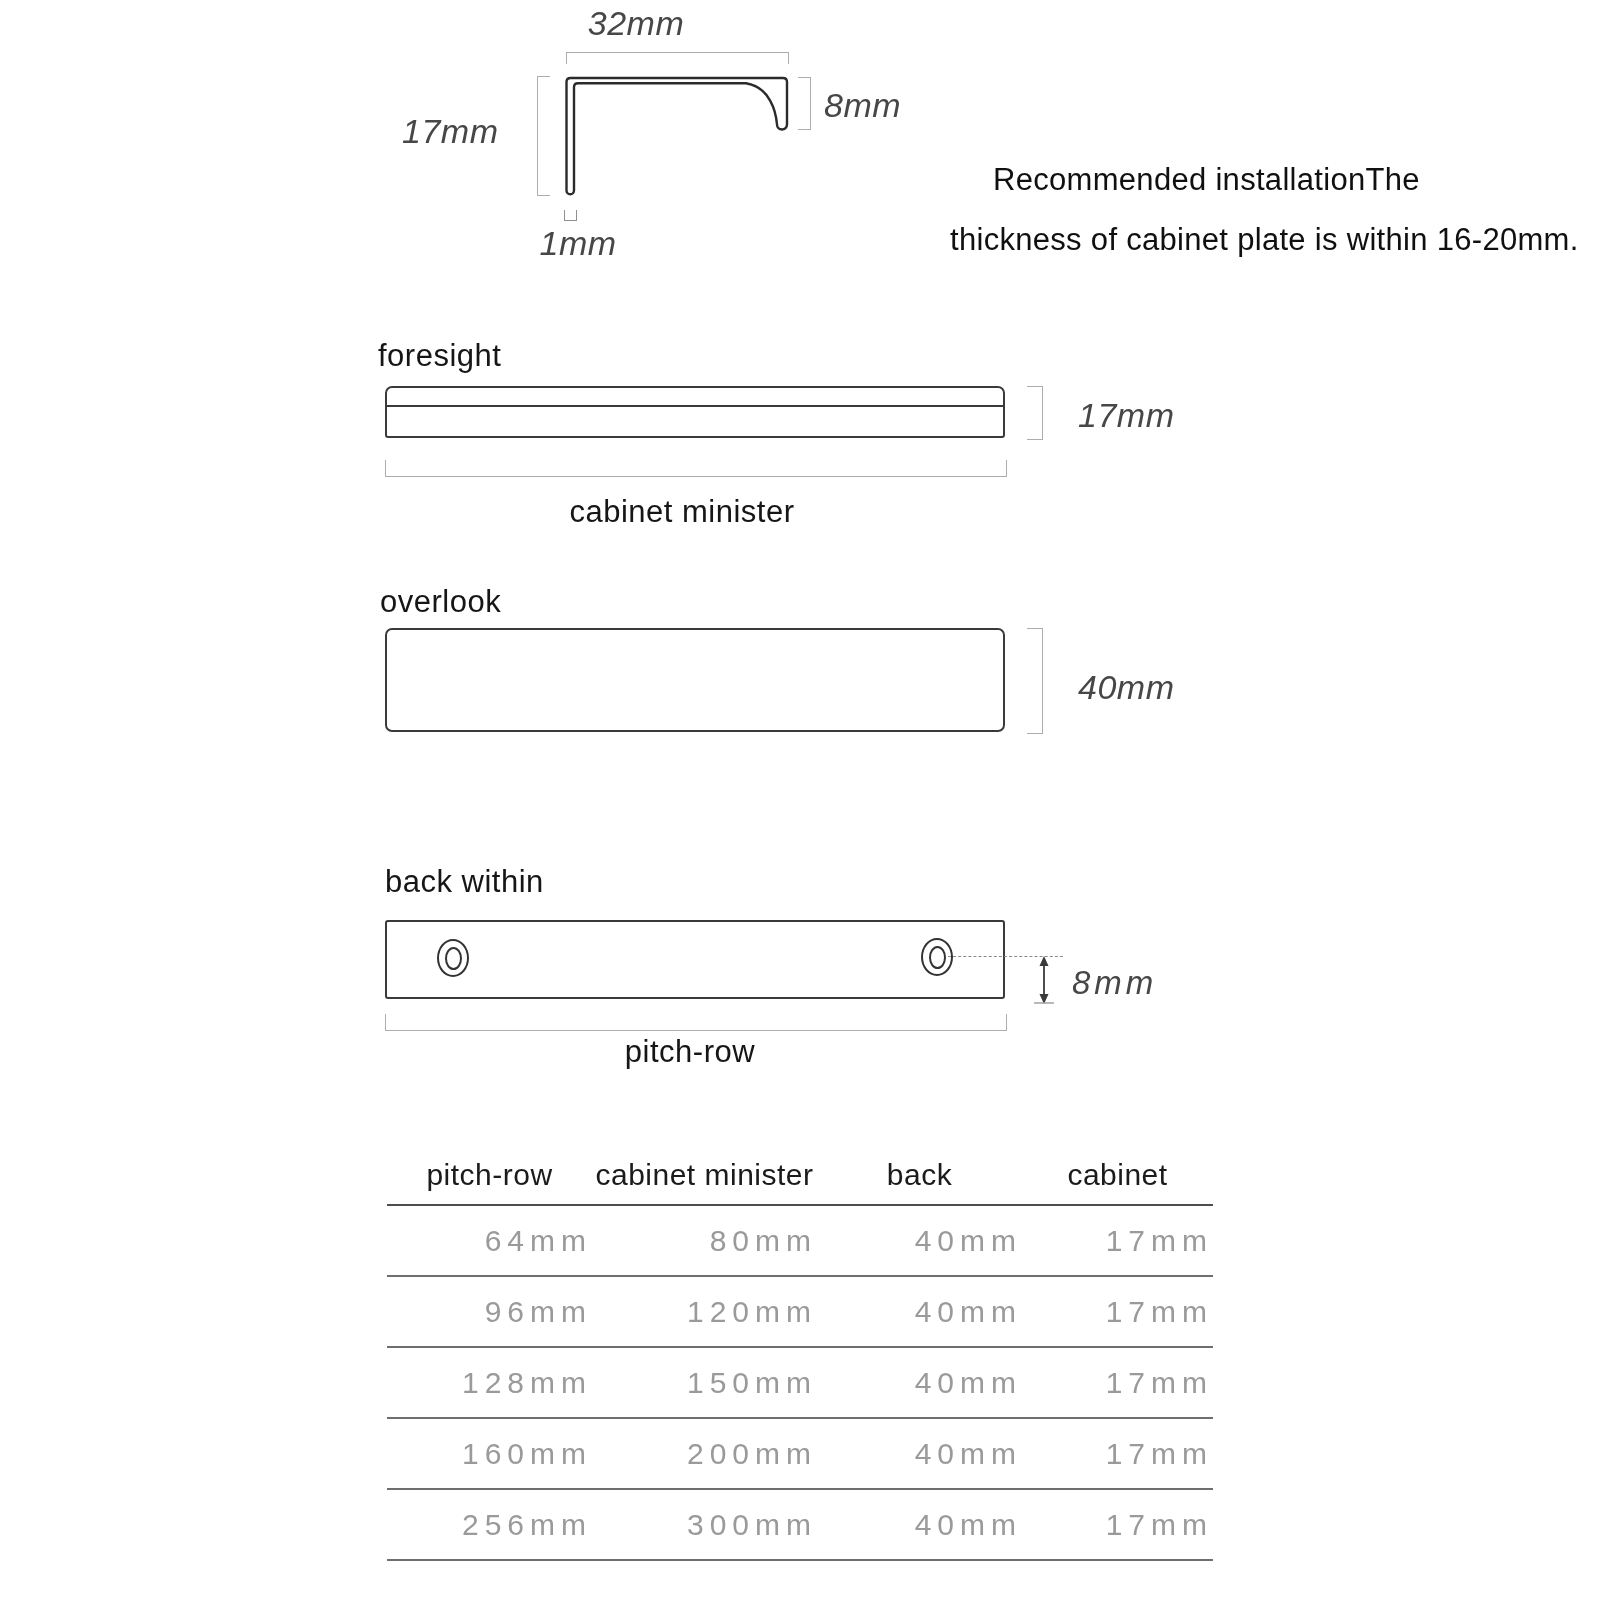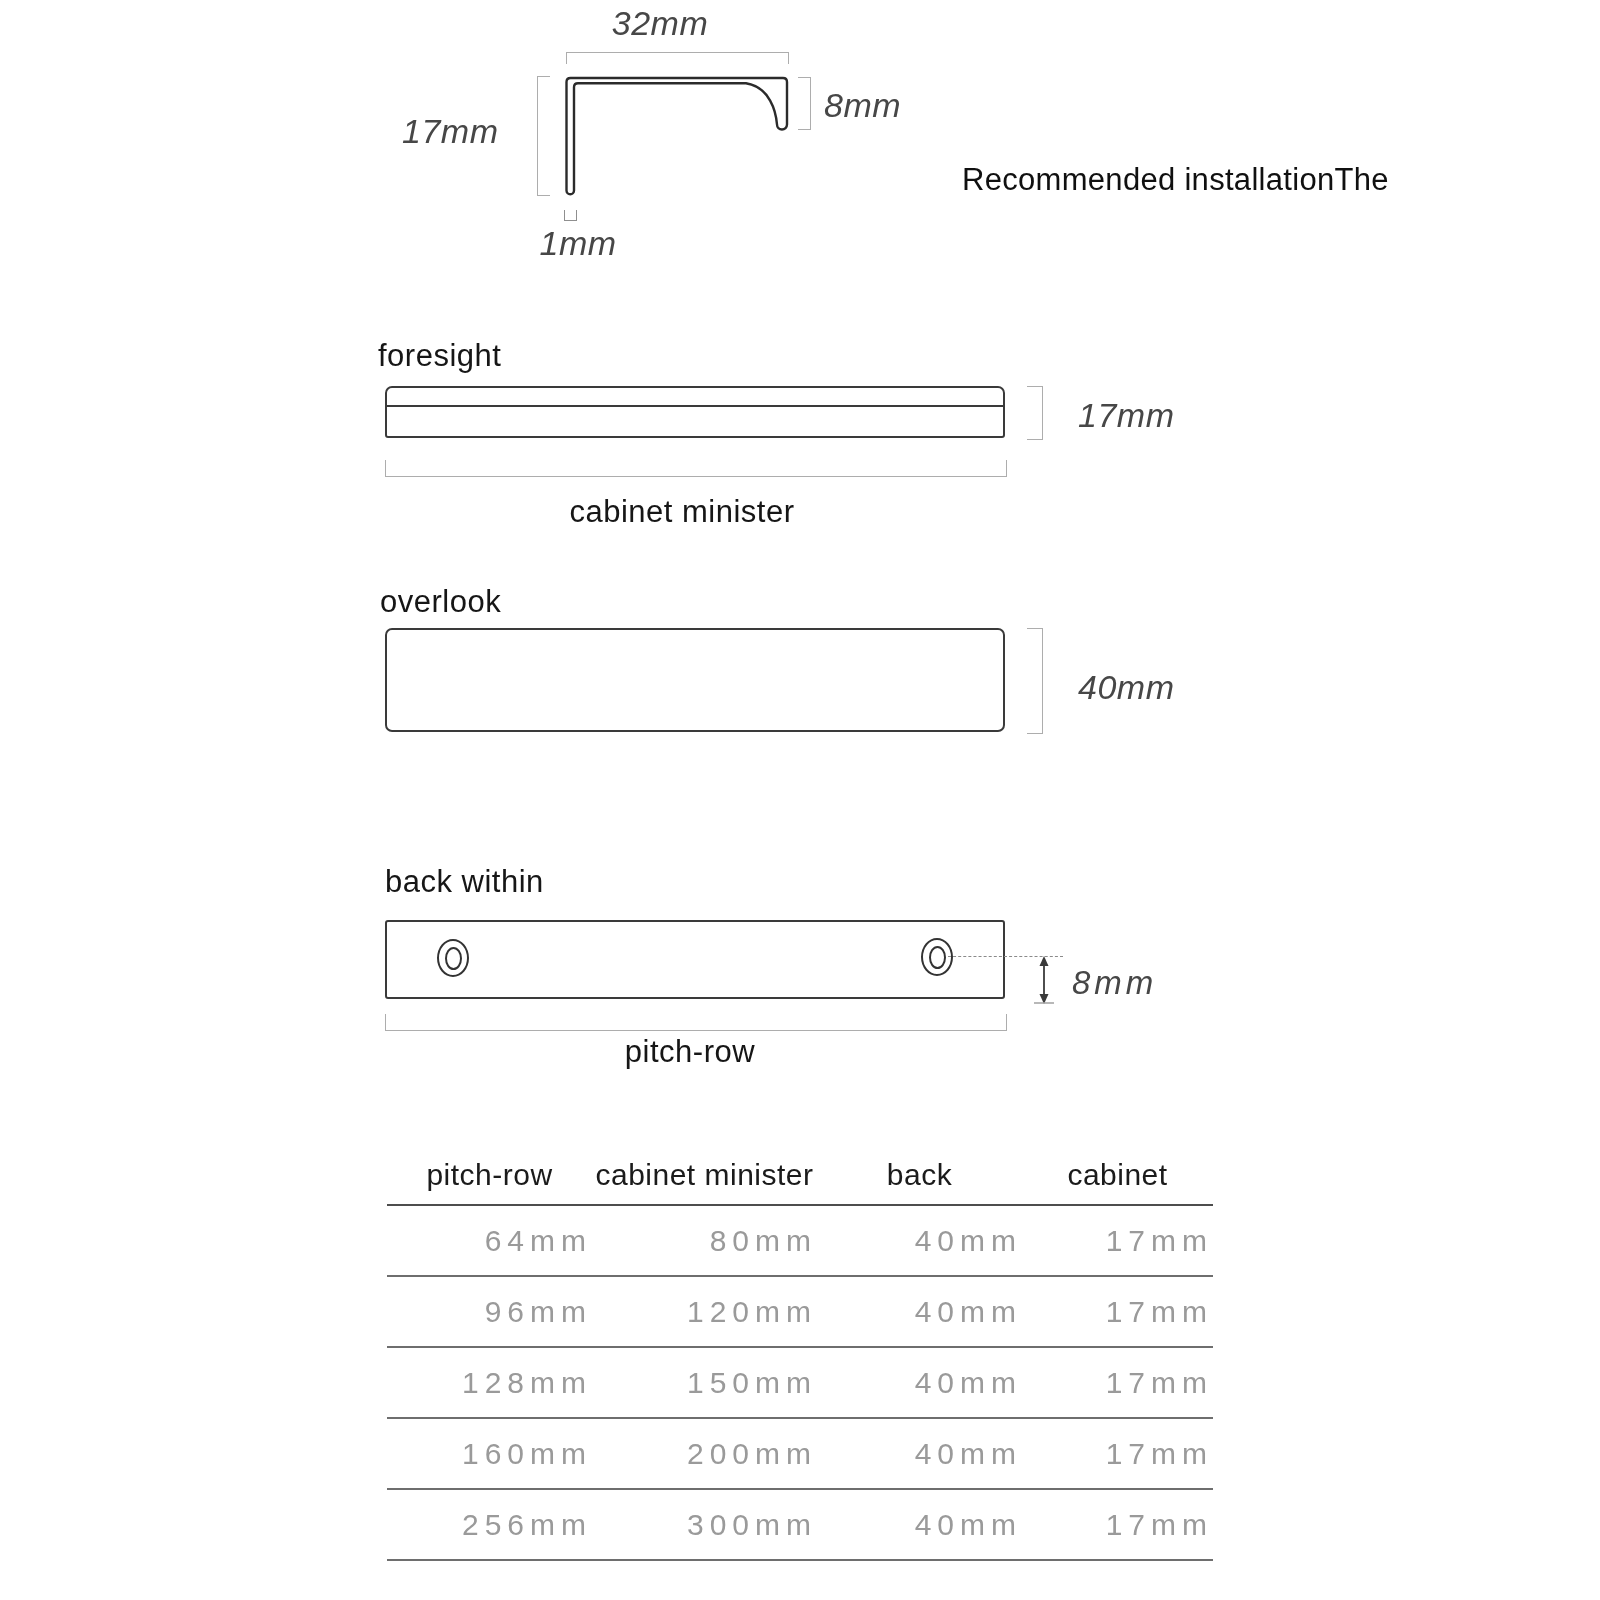--- a/index.html
+++ b/index.html
@@ -46,21 +46,21 @@
   .t-body{height:71px;border-bottom:2px solid var(--table-line);}
   .t-hcell{font-size:30px;color:#1b1b1b;text-align:center;white-space:nowrap;letter-spacing:.5px;}
   .t-cell{font-size:30px;color:var(--table-data);text-align:right;white-space:nowrap;letter-spacing:.2em;}
   svg{display:block;}
 </style>
 </head>
 <body>
 
 <div class="canvas">
 
-  <div class="abs dim center" style="left:560px;top:4px;width:200px;">32mm</div>
+  <div class="abs dim center" style="left:536px;top:4px;width:200px;">32mm</div>
 
   <div class="abs dim-n" style="left:566px;top:52px;width:221px;height:11px;"></div>
 
   <svg class="abs" style="left:520px;top:60px;" width="310" height="160" viewBox="520 60 310 160">
     <path d="M 566.5 190.5
              L 566.5 82 Q 566.5 78 570.5 78
              L 783 78 Q 787 78 787 82
              L 787 124.5
              A 5 5 0 0 1 777 124.5
              C 776 112 770 87 746 83.2
@@ -71,21 +71,22 @@
 
   <div class="abs br-left" style="left:537px;top:76px;width:12px;height:118px;"></div>
   <div class="abs dim" style="left:402px;top:112px;">17mm</div>
 
   <div class="abs br-right" style="left:798px;top:77px;width:12px;height:51px;"></div>
   <div class="abs dim" style="left:824px;top:86px;">8mm</div>
 
   <div class="abs dim-u" style="left:564px;top:210px;width:11px;height:10px;border-color:#8f8f8f;"></div>
   <div class="abs dim center" style="left:508px;top:224px;width:140px;">1mm</div>
 
-  <div class="abs note-line" style="left:962px;top:162px;">Recommended installationThe</div>
+  <div class="abs note-line" style="left:993px;top:162px;">Recommended installationThe</div>
+  <div class="abs note-line" style="left:950px;top:222px;">thickness of cabinet plate is within 16-20mm.</div>
 
   <div class="abs lbl" style="left:378px;top:338px;">foresight</div>
   <div class="abs view-rect front-rect" style="left:385px;top:386px;width:620px;height:52px;"></div>
   <div class="abs inner-line" style="left:387px;top:405px;width:616px;"></div>
   <div class="abs br-right" style="left:1027px;top:386px;width:15px;height:52px;"></div>
   <div class="abs dim" style="left:1078px;top:396px;">17mm</div>
   <div class="abs dim-u" style="left:385px;top:460px;width:620px;height:16px;"></div>
   <div class="abs lbl center" style="left:482px;top:494px;width:400px;">cabinet minister</div>
 
   <div class="abs lbl" style="left:380px;top:584px;">overlook</div>

